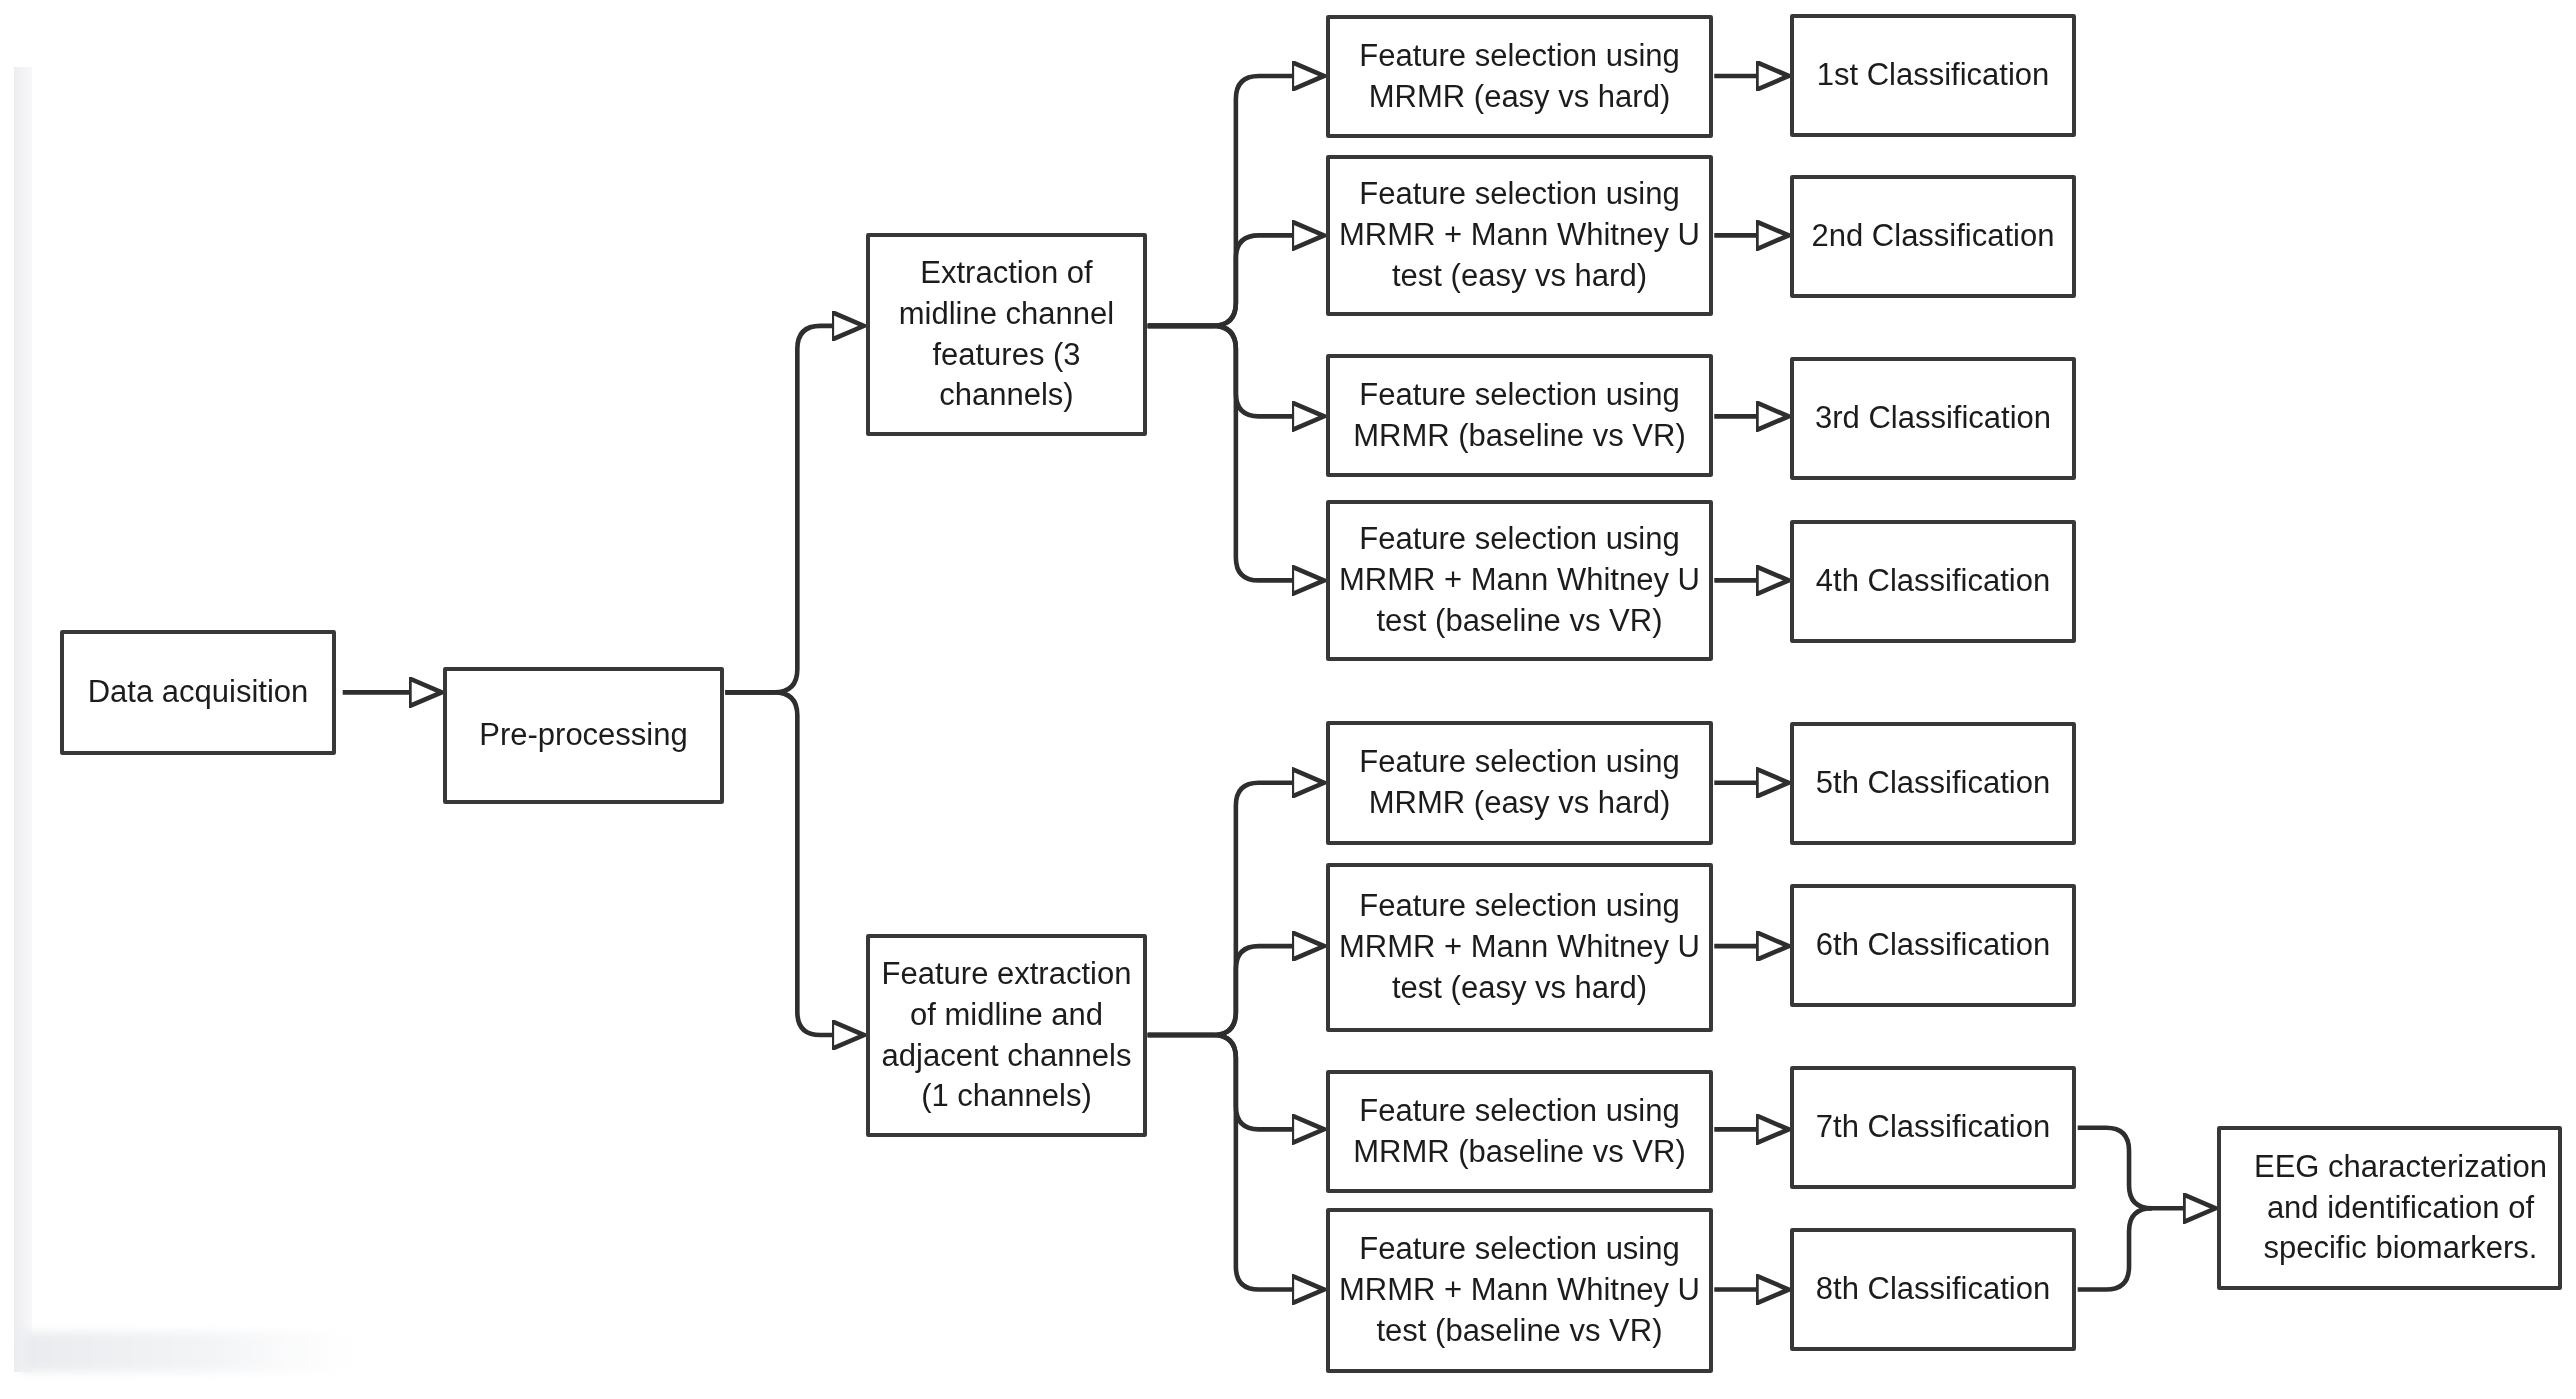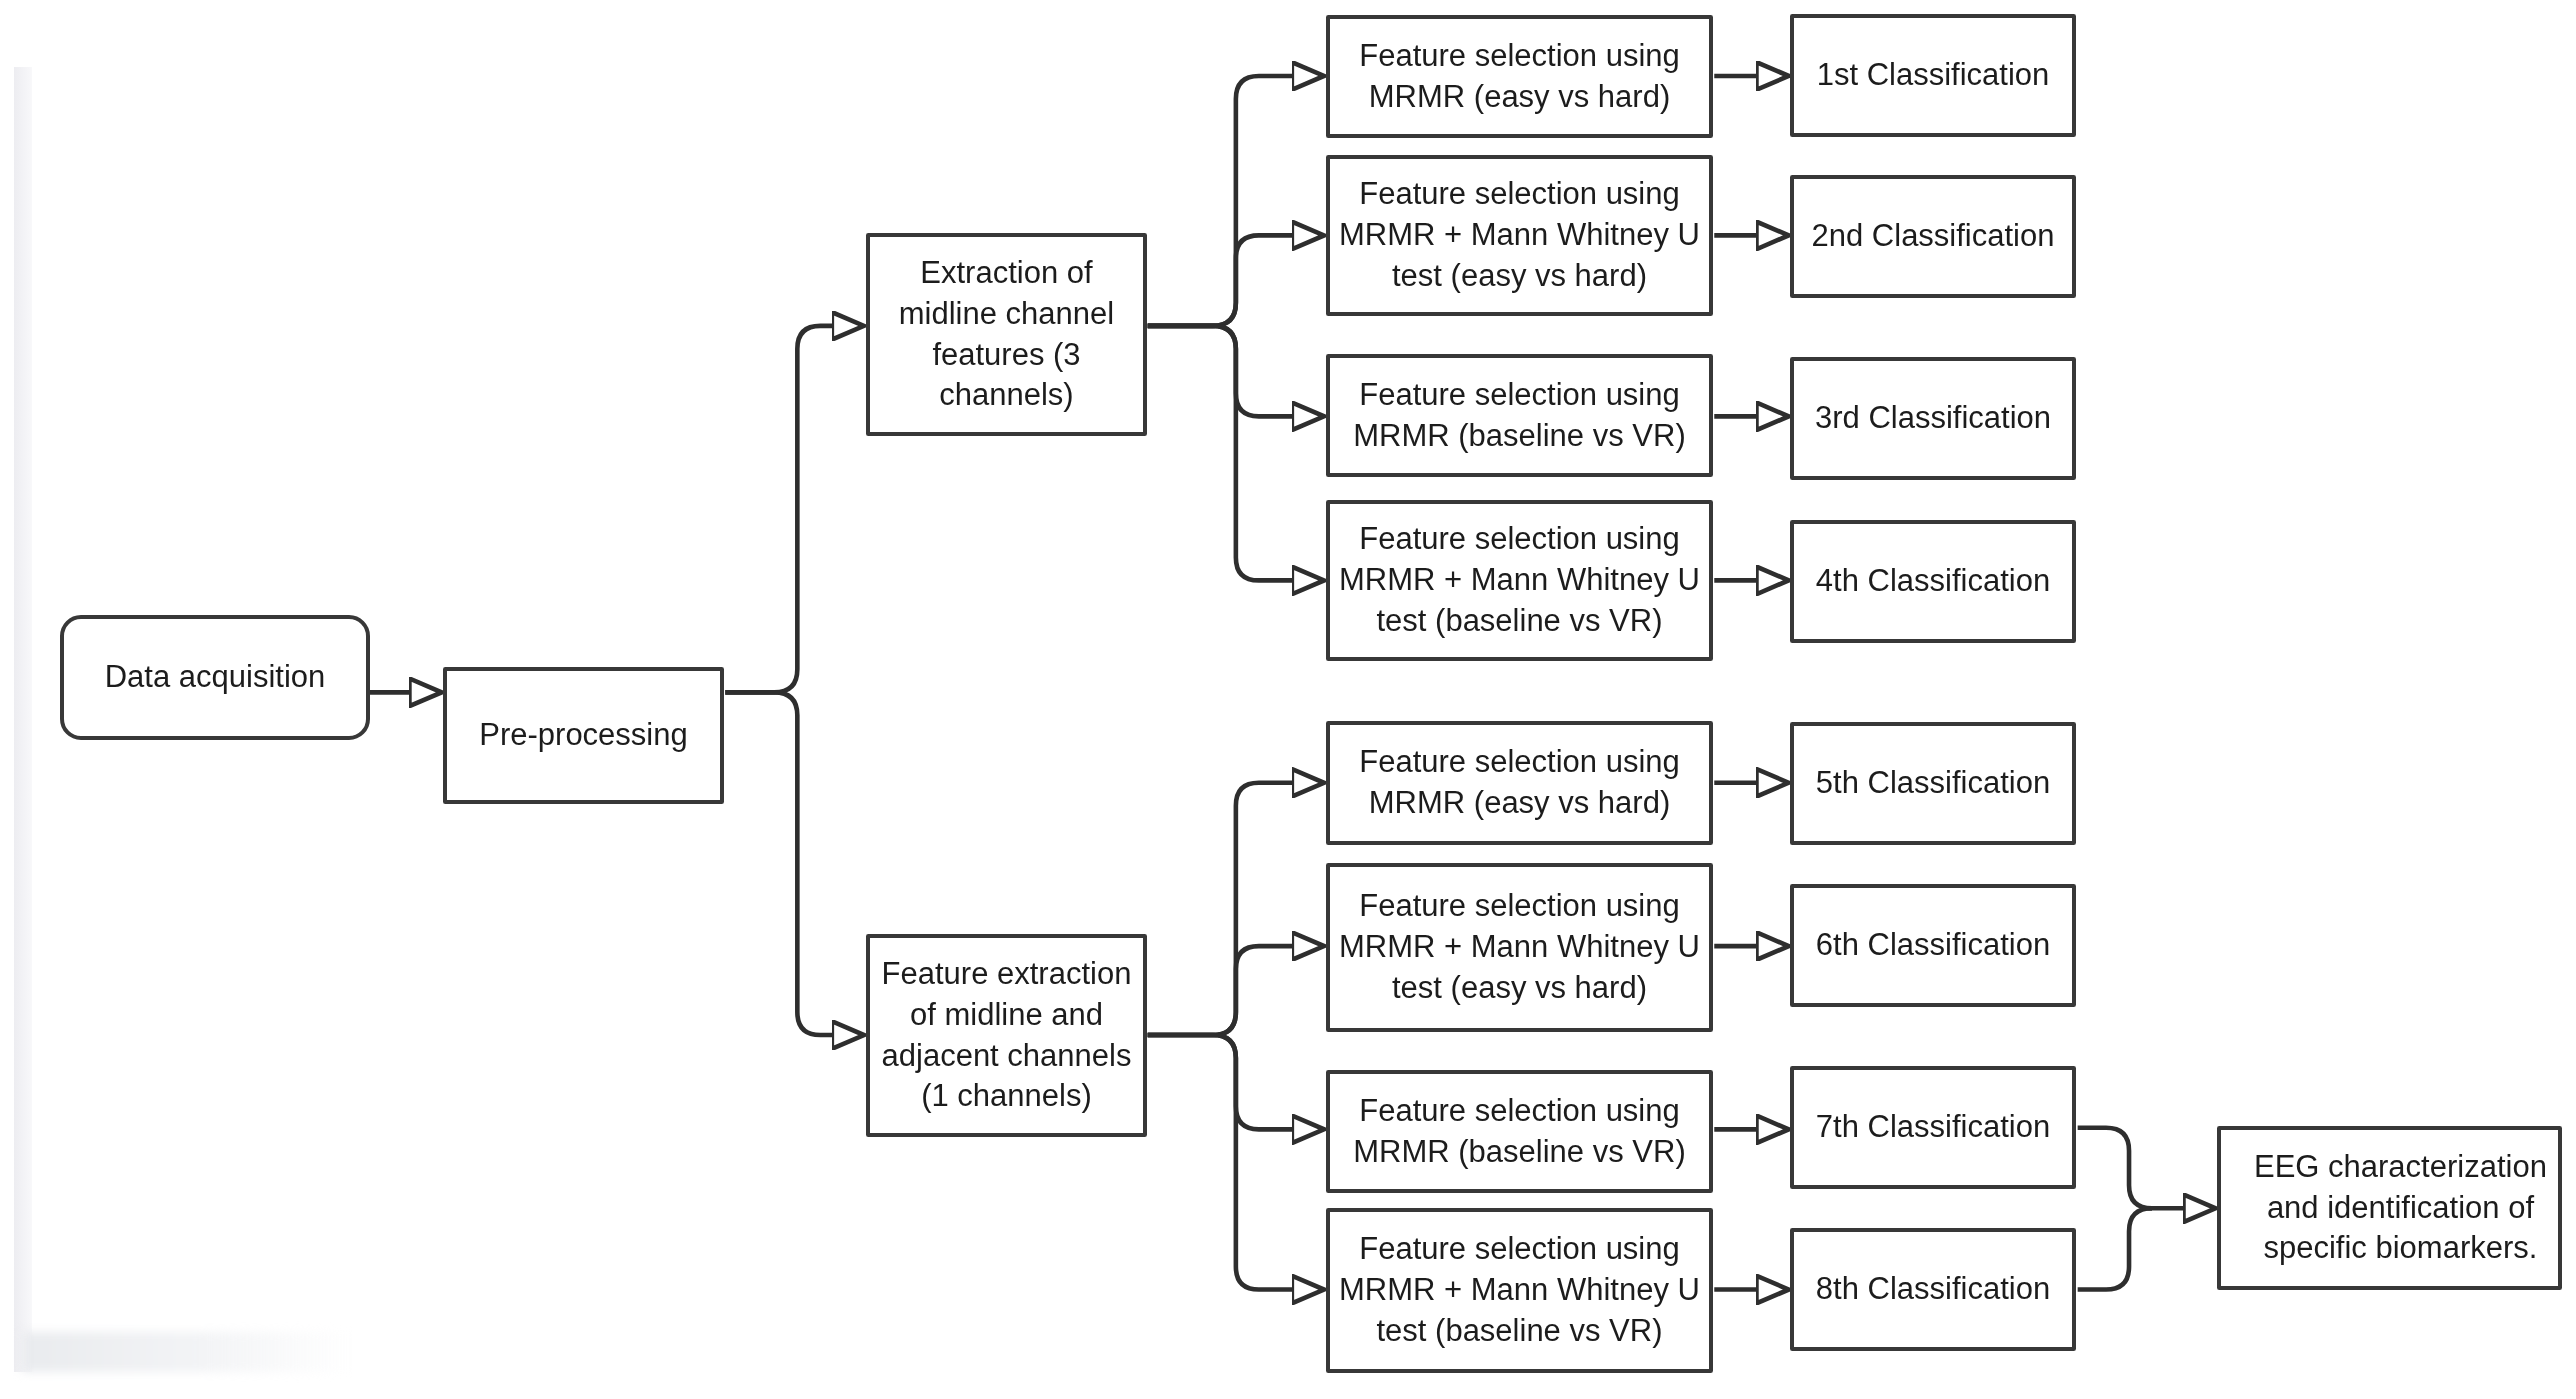--- a/index.html
+++ b/index.html
@@ -91,21 +91,21 @@
     <path d="M2236 1021 H2293" marker-end="url(#arrow)"></path>
     <path d="M2236 1234 H2293" marker-end="url(#arrow)"></path>
     <path d="M2236 1473 H2293" marker-end="url(#arrow)"></path>
     <path d="M2236 1682 H2293" marker-end="url(#arrow)"></path>
 
     <path d="M2710 1471 H2747 Q2777 1471 2777 1501 V1546 Q2777 1576 2807 1576"></path>
     <path d="M2710 1682 H2747 Q2777 1682 2777 1652 V1606 Q2777 1576 2807 1576"></path>
     <path d="M2795 1576 H2850" marker-end="url(#arrow)"></path>
   </svg>
 
-  <div class="node" style="left:60px;top:615px;width:310px;height:125px;border-radius:21px;">
+  <div class="node" style="left:60px;top:630px;width:276px;height:125px;">
     <span class="lbl">Data acquisition</span>
   </div>
 
   <div class="node" style="left:443px;top:667px;width:281px;height:137px;">
     <span class="lbl">Pre-processing</span>
   </div>
 
   <div class="node" style="left:866px;top:225px;width:281px;height:203px;margin-top:8px;">
     <span class="lbl">Extraction of
 midline channel

